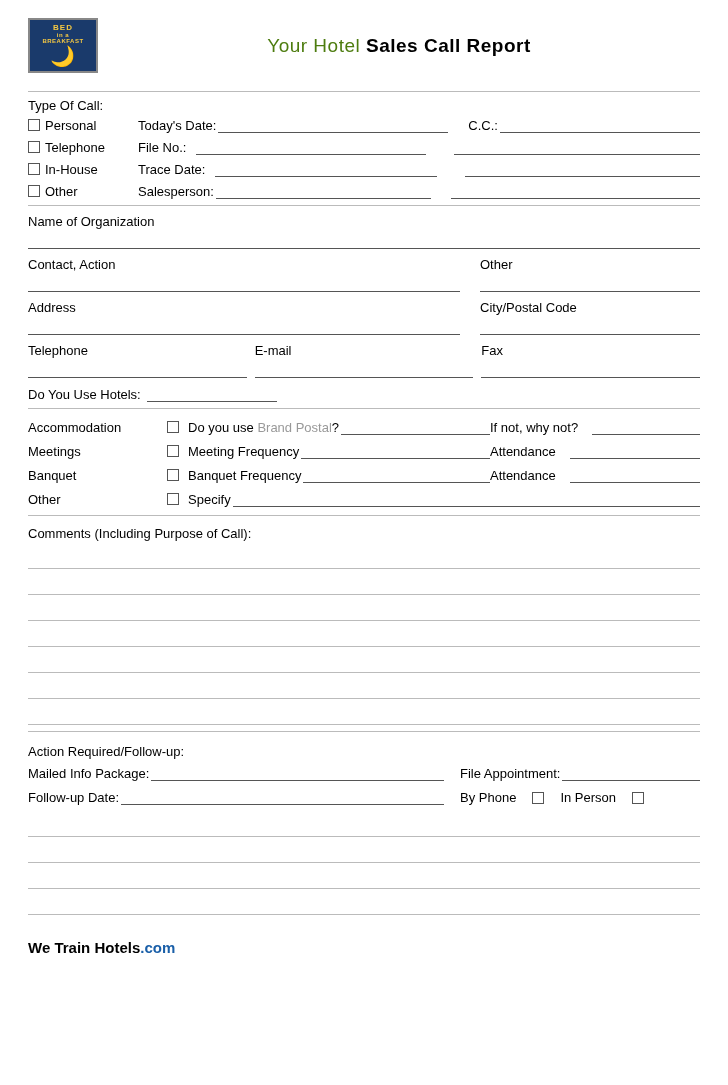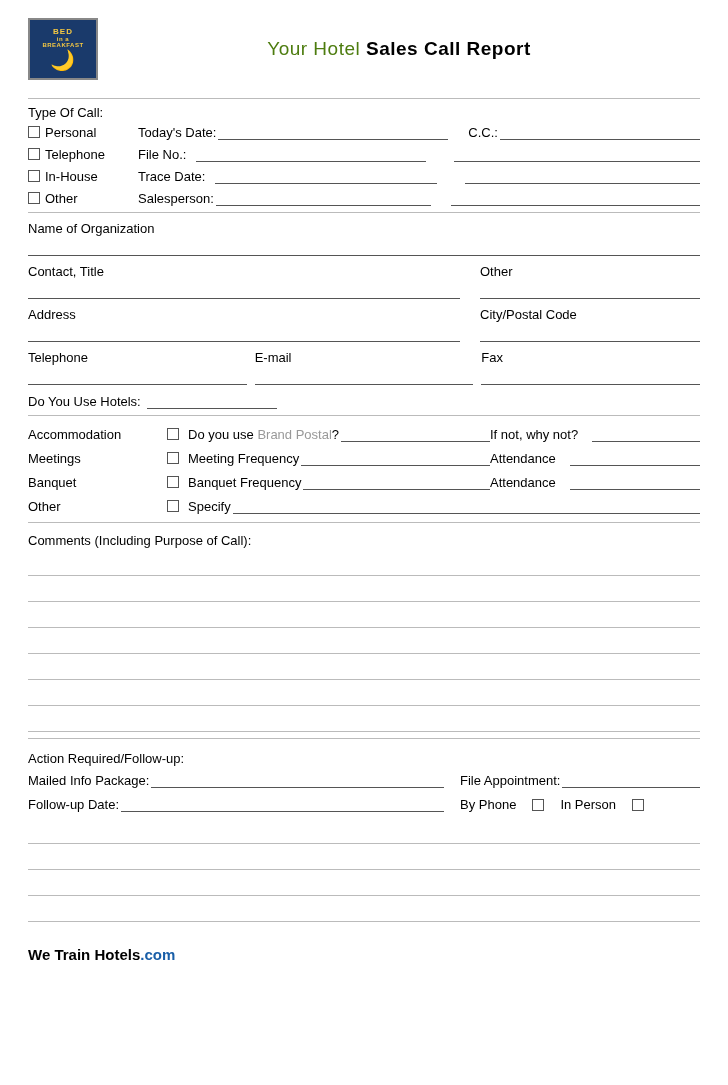--- a/index.html
+++ b/index.html
@@ -12,21 +12,21 @@
       min-height: 1085px;
       padding: 18px 28px 18px 28px;
     }
     .header {
       display: flex;
       align-items: center;
       margin-bottom: 18px;
     }
     .logo-box {
       width: 70px;
-      height: 62px;
+      height: 55px;
       background: #1a3a6b;
       border: 2px solid #888;
       display: flex;
       flex-direction: column;
       align-items: center;
       justify-content: center;
       font-size: 7px;
       color: #fff;
       font-weight: bold;
       letter-spacing: 0.5px;
@@ -381,21 +381,21 @@
 
 <hr class="divider">
 
 <div class="org-section">
   <div class="org-label">Name of Organization</div>
   <div class="full-underline"></div>
 </div>
 
 <div class="two-col-row">
   <div class="col-left">
-    <div class="col-label">Contact, Title</div>
+    <div class="col-label">Contact, Action</div>
     <div class="full-underline"></div>
   </div>
   <div class="col-right">
     <div class="col-label">Other</div>
     <div class="full-underline"></div>
   </div>
 </div>
 
 <div class="two-col-row" style="margin-top:8px;">
   <div class="col-left">

